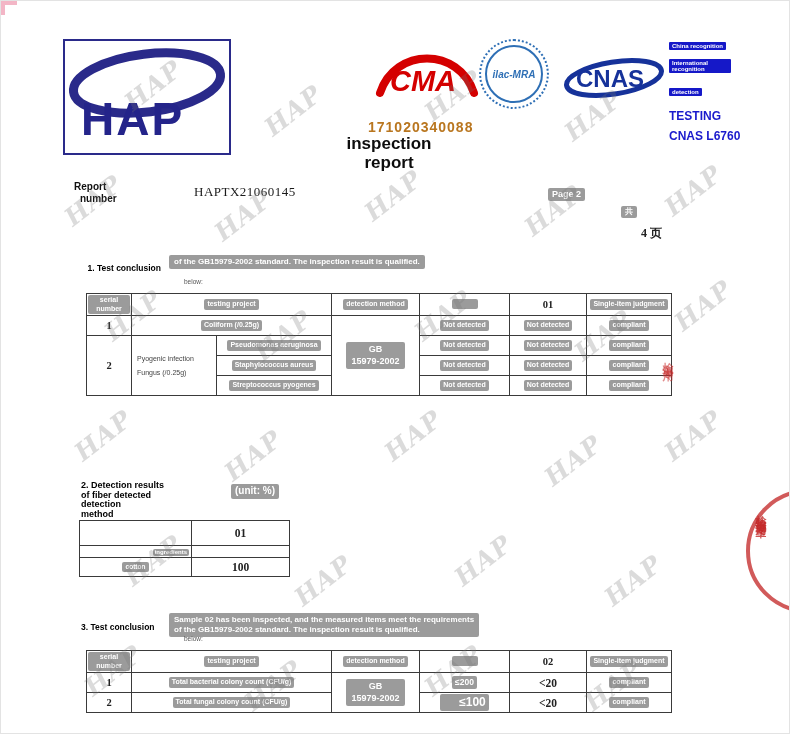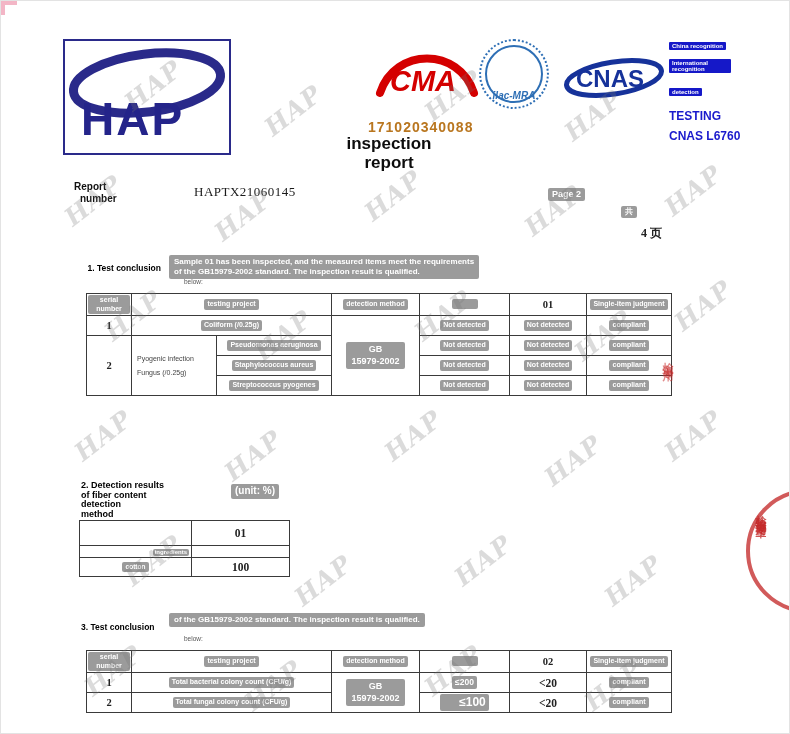--- a/index.html
+++ b/index.html
@@ -21,21 +21,21 @@
         pointer-events:none; }
 
   
   .hap-box { left:62px; top:38px; width:168px; height:116px; border:2px solid #2a2a8a; background:#fff; z-index:2; }
   .cma { left:372px; top:44px; width:108px; height:56px; z-index:2; }
   .cert-number { left:367px; top:118px; color:#b9761f; font-weight:bold; font-size:14px;
                  letter-spacing:1px; z-index:2; }
   .ilac { left:478px; top:38px; width:70px; height:70px; border:2px dotted #2e6fb5;
           border-radius:50%; padding:4px; z-index:2; }
   .ilac-inner { border:2px solid #2e6fb5; border-radius:50%; width:100%; height:100%;
-                display:flex; align-items:flex-end; justify-content:center;
+                display:flex; align-items:center; justify-content:center;
                 color:#2e6fb5; font-weight:bold; font-style:italic; font-size:10px; }
   .cnas { left:562px; top:52px; width:102px; height:50px; z-index:2; }
 
   .accr { left:668px; top:33px; width:104px; z-index:2; }
   .bluechip { display:inline-block; background:#1518c8; color:#fff; font-weight:bold;
               font-size:6px; padding:1px 3px; border-radius:1px; margin-bottom:7px; }
   .w58 { width:62px; }
   .testing { color:#1a1acc; font-weight:bold; font-size:12px; margin-top:6px;
              font-family:"Liberation Sans", sans-serif; }
 
@@ -144,21 +144,20 @@
   <div class="abs page-chip" style="left:547px; top:182px;">
     <span class="chip">Page 2</span>
   </div>
   <div class="abs total-pages" style="left:620px; top:181px;">
     <span class="chip">共</span>
     <span class="total-num">4 页</span>
   </div>
 
   <div class="sec-head abs" style="left:80px; top:262px; width:80px;text-align:right;">1. Test conclusion</div>
   <div class="chip conclusion abs" style="left:168px; top:254px;">
-    <span class="blk">Sample 01 has been inspected, and the measured items meet the requirements</span>
     <span class="blk">of the GB15979-2002 standard. The inspection result is qualified.</span>
   </div>
   <div class="below abs" style="left:183px; top:277px;">below:</div>
 
   <table class="rtable t1" style="left:85px; top:292px; width:585px;">
     <colgroup>
       <col style="width:45px">
         <col style="width:85px">
         <col style="width:115px">
       <col style="width:88px">
@@ -211,21 +210,21 @@
         <td><span class="chip cchip">Streptococcus pyogenes</span></td>
         <td><span class="chip cchip">Not detected</span></td>
         <td><span class="chip cchip">Not detected</span></td>
         <td><span class="chip cchip">compliant</span></td>
       </tr>
     </tbody>
   </table>
 
   <div class="sec2-head abs">
     <div>2. Detection results</div>
-    <div>of fiber content</div>
+    <div>of fiber detected</div>
     <div>detection</div>
     <div>method</div>
   </div>
   <span class="chip unit-chip abs">(unit: %)</span>
 
   <table class="rtable t2" style="left:78px; top:519px; width:210px;">
     <colgroup>
         <col style="width:112px">
         <col style="width:98px">
       </colgroup>
@@ -242,20 +241,21 @@
       </tr>
       <tr style="height:19px">
         <td><span class="chip" style="font-size:6.5px;">cotton</span></td>
         <td><span class="bignum">100</span></td>
       </tr>
     </tbody>
   </table>
 
   <div class="sec-head abs" style="left:80px; top:621px; width:80px;">3. Test conclusion</div>
   <div class="chip conclusion abs" style="left:168px; top:612px;">
+    <span class="blk">Sample 02 has been inspected, and the measured items meet the requirements</span>
     <span class="blk">of the GB15979-2002 standard. The inspection result is qualified.</span>
   </div>
   <div class="below abs" style="left:183px; top:634px;">below:</div>
 
   <table class="rtable t3" style="left:85px; top:649px; width:585px;">
     <colgroup>
       <col style="width:45px">
         <col style="width:200px">
         <col style="width:88px">
       <col style="width:90px">

